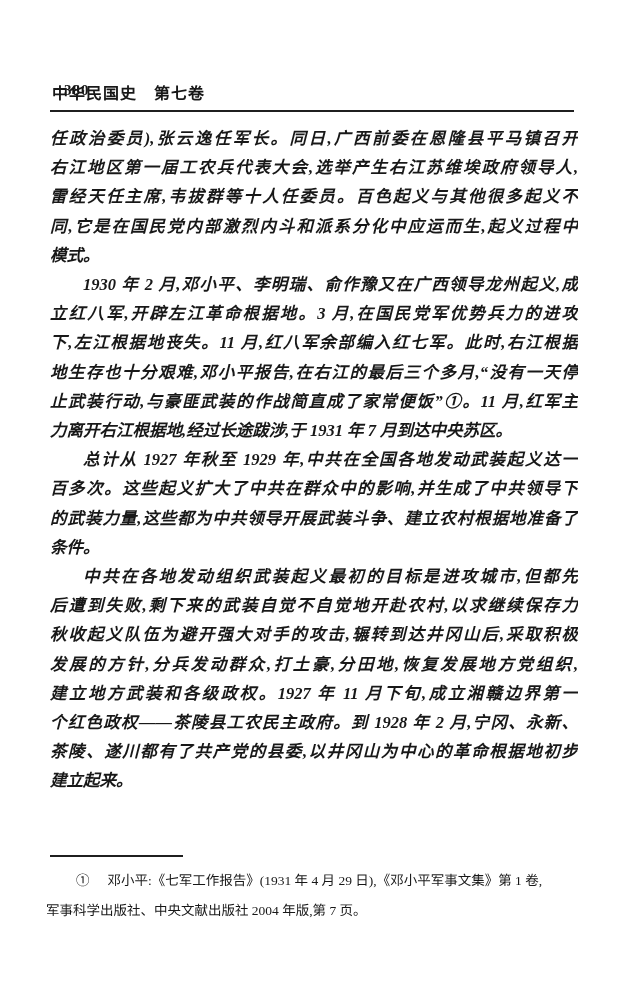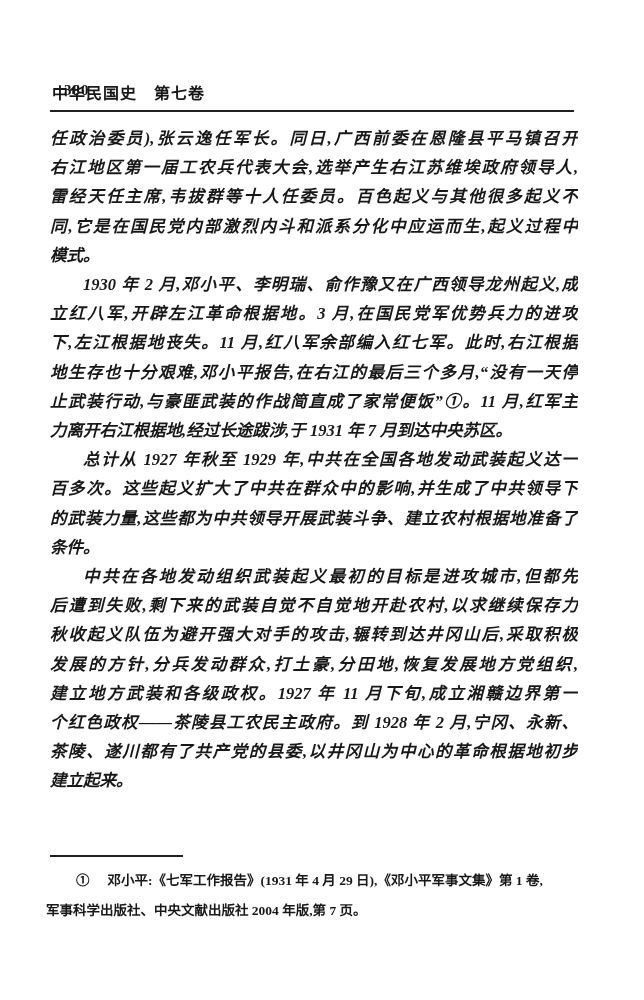--- a/index.html
+++ b/index.html
@@ -42,21 +42,21 @@
   }
   .line.end  { text-align-last:left; }
   .line.indent { text-indent:2em; }
   
   .footnote-rule {
     position:absolute; top:855px; left:50px; width:133px; height:2px;
     background:#1f1f1f;
   }
   .footnote {
     position:absolute; top:866px; left:46px; width:537px;
-    font-size:13.5px; line-height:30px; font-weight:700;
+    font-size:13.5px; line-height:30px; font-weight:400;
   }
   .fn-marker { margin-left:30px; margin-right:18px; }
 </style>
 </head>
 <body>
 
 <div class="page">
 
   <div class="header">
     <span class="page-number">380</span>

